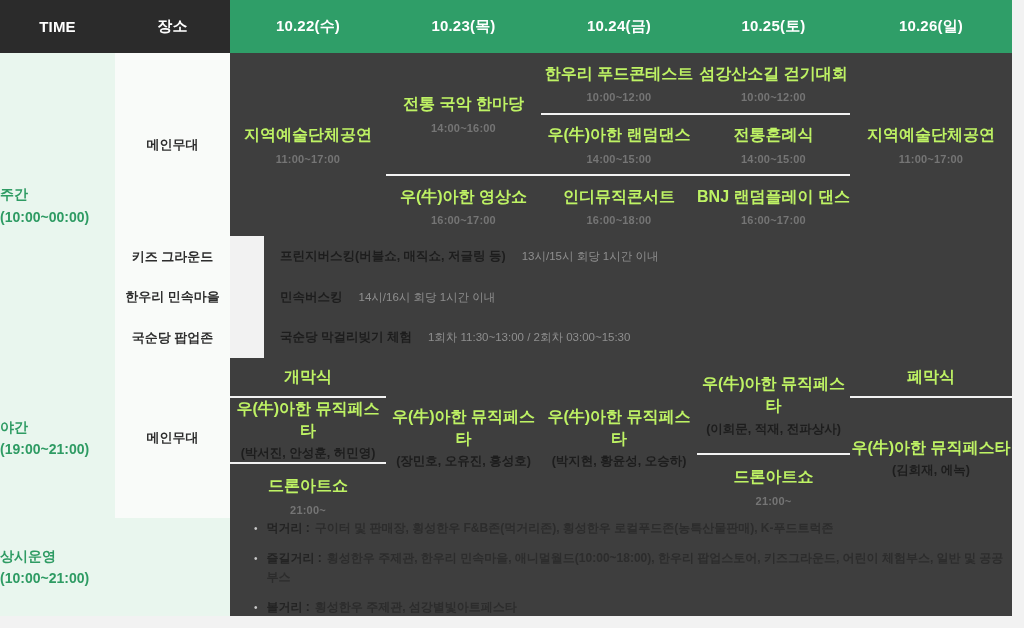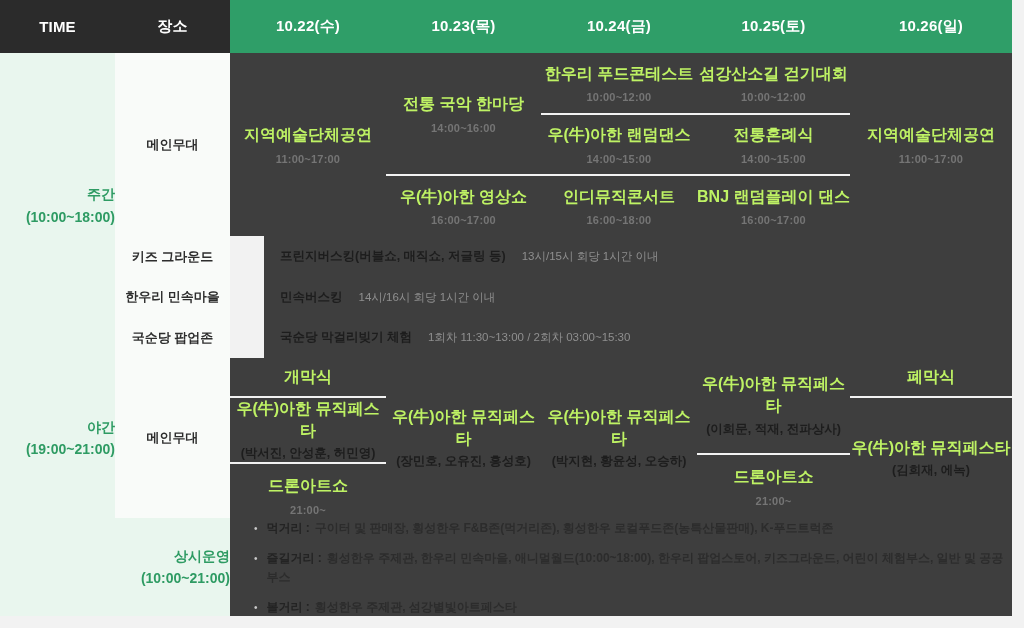--- a/index.html
+++ b/index.html
@@ -11,21 +11,21 @@
     grid-template-rows:53px 183px 41px 40px 41px 160px 98px;
     gap:0;
     background:#f2f2f2;
     overflow:hidden;
   }
   .cell{box-sizing:border-box;}
   .hdr{display:flex;align-items:center;justify-content:center;font-weight:700;font-size:15px;color:#ffffff;letter-spacing:.2px;}
   .hdr-dark{background:#2b2b2b;}
   .hdr-green{background:#2f9e68;text-align:right;}
   .mint{background:#e9f6ee;color:#2e9b63;font-weight:700;font-size:14px;
-        display:flex;flex-direction:column;align-items:flex-end;justify-content:center;gap:4px;line-height:1.3;}
+        display:flex;flex-direction:column;align-items:flex-start;justify-content:center;gap:4px;line-height:1.3;}
   .place{background:#f9fbf9;color:#2d2d2d;font-weight:700;font-size:13px;
          display:flex;align-items:center;justify-content:center;}
   .dark{background:#3e3e3e;}
   .evt{display:flex;flex-direction:column;align-items:center;justify-content:center;gap:7px;text-align:center;}
   .evt-title{font-weight:700;font-size:16px;color:#bef264;line-height:1.35;}
   .evt-sub{font-weight:700;font-size:12.5px;color:#1d1d1d;margin-top:-3px;line-height:1.35;}
   .evt-time{font-weight:600;font-size:11px;color:#757575;letter-spacing:.2px;}
   .colwrap{display:flex;flex-direction:column;gap:2px;}
   .colwrap > .cell{width:100%;}
   .grow{flex:1 1 auto;}
@@ -49,21 +49,21 @@
   <div class="cell hdr hdr-dark" style="grid-area:1/1/2/2">TIME</div>
   <div class="cell hdr hdr-dark" style="grid-area:1/2/2/3">장소</div>
   <div class="cell hdr hdr-green" style="grid-area:1/3/2/4">10.22(수)</div>
   <div class="cell hdr hdr-green" style="grid-area:1/4/2/5">10.23(목)</div>
   <div class="cell hdr hdr-green" style="grid-area:1/5/2/6">10.24(금)</div>
   <div class="cell hdr hdr-green" style="grid-area:1/6/2/7">10.25(토)</div>
   <div class="cell hdr hdr-green" style="grid-area:1/7/2/8">10.26(일)</div>
 
   <div class="cell mint" style="grid-area:2/1/6/2">
     <div>주간</div>
-    <div>(10:00~18:00)</div>
+    <div>(10:00~00:00)</div>
   </div>
 
   <div class="cell place" style="grid-area:2/2/3/3">메인무대</div>
   <div class="cell place" style="grid-area:3/2/4/3">키즈 그라운드</div>
   <div class="cell place" style="grid-area:4/2/5/3">한우리 민속마을</div>
   <div class="cell place" style="grid-area:5/2/6/3">국순당 팝업존</div>
 
   <div class="cell dark evt" style="grid-area:2/3/3/4">
     <div class="evt-title">지역예술단체공연</div>
     <div class="evt-time">11:00~17:00</div>

